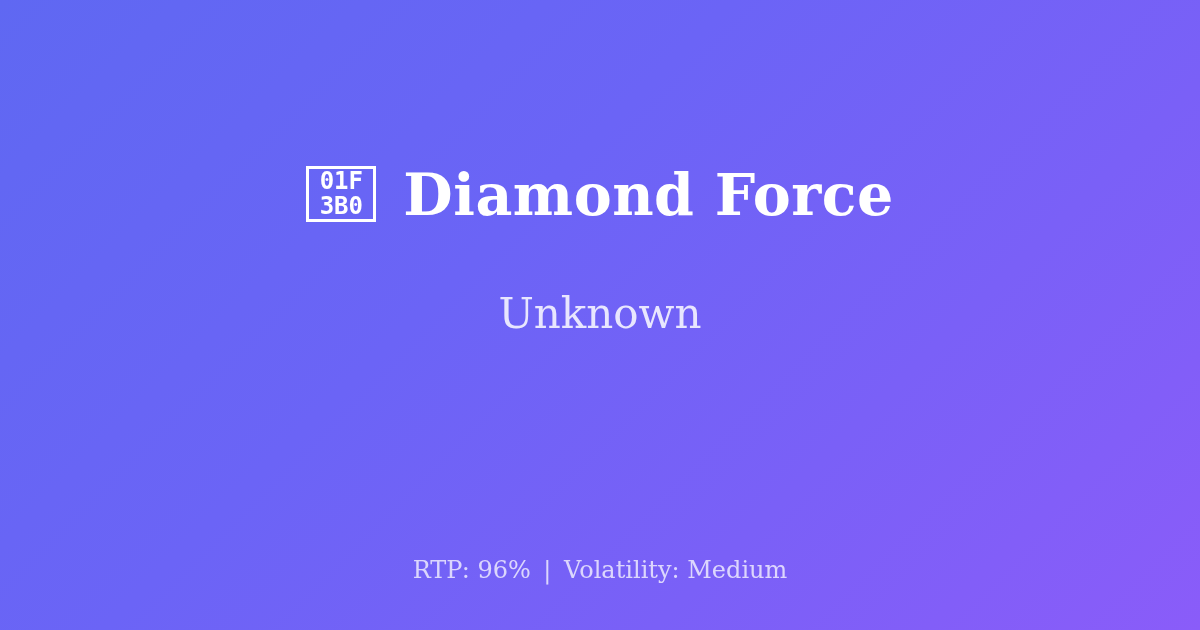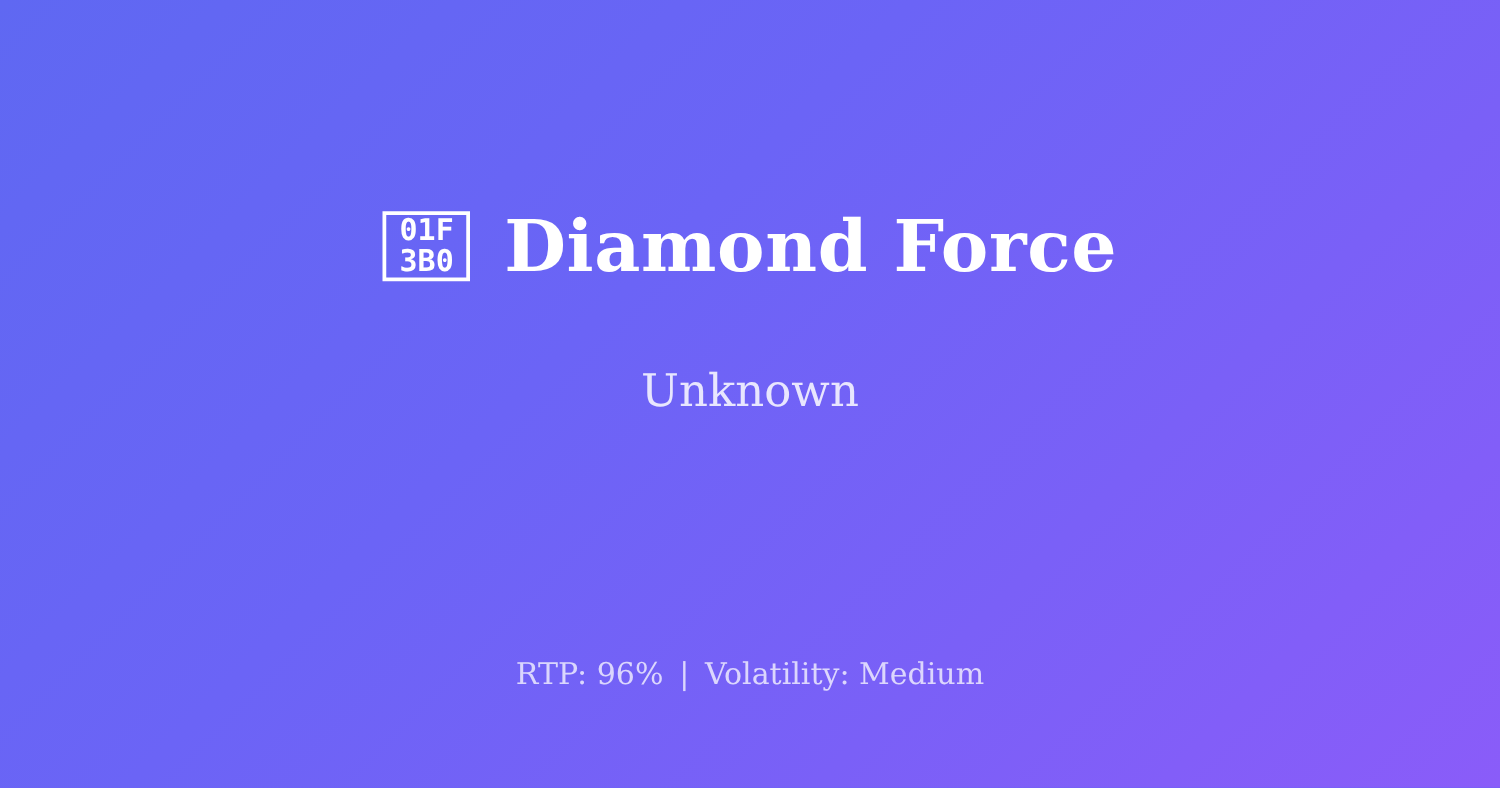--- a/index.html
+++ b/index.html
@@ -82,34 +82,34 @@
     font-size: 57px;
     line-height: 1.0;
     color: #ffffff;
     letter-spacing: 0.5px;
     margin: 0;
   }
 
   .game-subtitle {
     font-family: "DejaVu Serif", "Liberation Serif", serif;
     font-weight: 400;
-    font-size: 36px;
+    font-size: 42px;
     line-height: 1.0;
     color: rgba(255, 255, 255, 0.84);
     margin: 0;
     padding-top: 70px;
     text-align: center;
   }
 
   
   .meta-line {
     position: absolute;
     left: 0;
     right: 0;
-    top: 527px;
+    top: 558px;
     text-align: center;
     font-family: "DejaVu Serif", "Liberation Serif", serif;
     font-weight: 400;
     font-size: 24px;
     line-height: 1.0;
     color: rgba(255, 255, 255, 0.74);
     white-space: nowrap;
   }
 
   .meta-sep {

